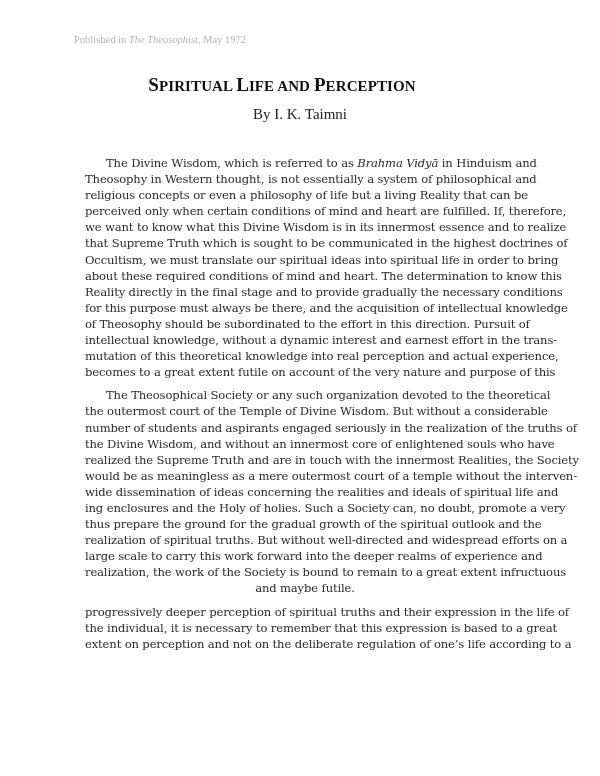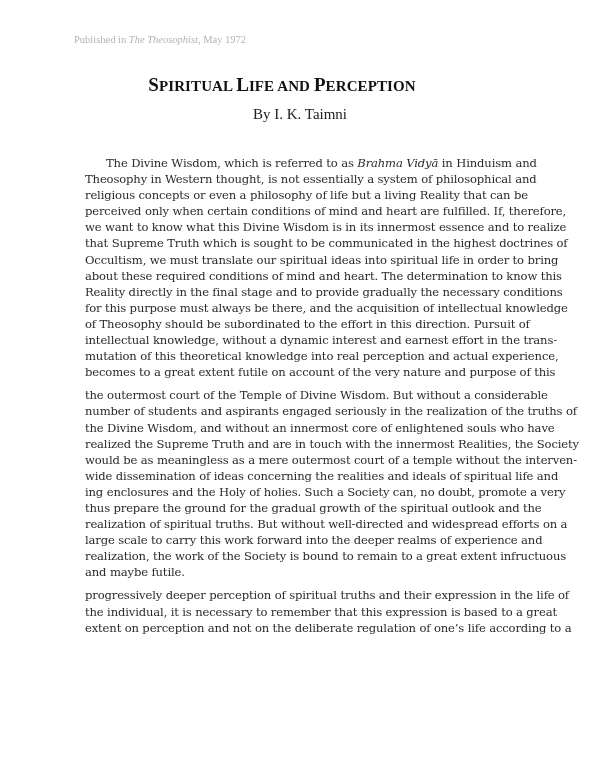--- a/index.html
+++ b/index.html
@@ -18,21 +18,21 @@
   .title .big { font-size: 19px; }
   .author {
     position: absolute; left: 0; width: 600px; top: 106px; text-align: center;
     font-family: "Liberation Serif", serif; font-size: 15px; color: #222;
   }
   .body {
     position: absolute; left: 85px; top: 155px; width: 440px;
     font-family: "DejaVu Serif", serif; font-size: 11.6px; line-height: 16.1px;
     color: #2a2a2a; letter-spacing: -0.15px;
   }
-  .para { margin: 0 0 7px 0; }
+  .para { margin: 0 0 7px 0; text-align: center; }
   .line { display: block; white-space: nowrap; }
   .indent { padding-left: 21px; }
   i { font-style: italic; }
 </style>
 </head>
 <body>
 
 <div class="page">
   <div class="pub-note"><span>Published in </span><i>The Theosophist</i><span>, May 1972</span></div>
 
@@ -51,20 +51,21 @@
         <span class="line">Occultism, we must translate our spiritual ideas into spiritual life in order to bring</span>
         <span class="line">about these required conditions of mind and heart. The determination to know this</span>
         <span class="line">Reality directly in the final stage and to provide gradually the necessary conditions</span>
         <span class="line">for this purpose must always be there, and the acquisition of intellectual knowledge</span>
         <span class="line">of Theosophy should be subordinated to the effort in this direction. Pursuit of</span>
         <span class="line">intellectual knowledge, without a dynamic interest and earnest effort in the trans-</span>
         <span class="line">mutation of this theoretical knowledge into real perception and actual experience,</span>
         <span class="line">becomes to a great extent futile on account of the very nature and purpose of this</span>
       </div>
       <div class="para">
+        <span class="line indent">The Theosophical Society or any such organization devoted to the theoretical</span>
         <span class="line">the outermost court of the Temple of Divine Wisdom. But without a considerable</span>
         <span class="line">number of students and aspirants engaged seriously in the realization of the truths of</span>
         <span class="line">the Divine Wisdom, and without an innermost core of enlightened souls who have</span>
         <span class="line">realized the Supreme Truth and are in touch with the innermost Realities, the Society</span>
         <span class="line">would be as meaningless as a mere outermost court of a temple without the interven-</span>
         <span class="line">wide dissemination of ideas concerning the realities and ideals of spiritual life and</span>
         <span class="line">ing enclosures and the Holy of holies. Such a Society can, no doubt, promote a very</span>
         <span class="line">thus prepare the ground for the gradual growth of the spiritual outlook and the</span>
         <span class="line">realization of spiritual truths. But without well-directed and widespread efforts on a</span>
         <span class="line">large scale to carry this work forward into the deeper realms of experience and</span>

